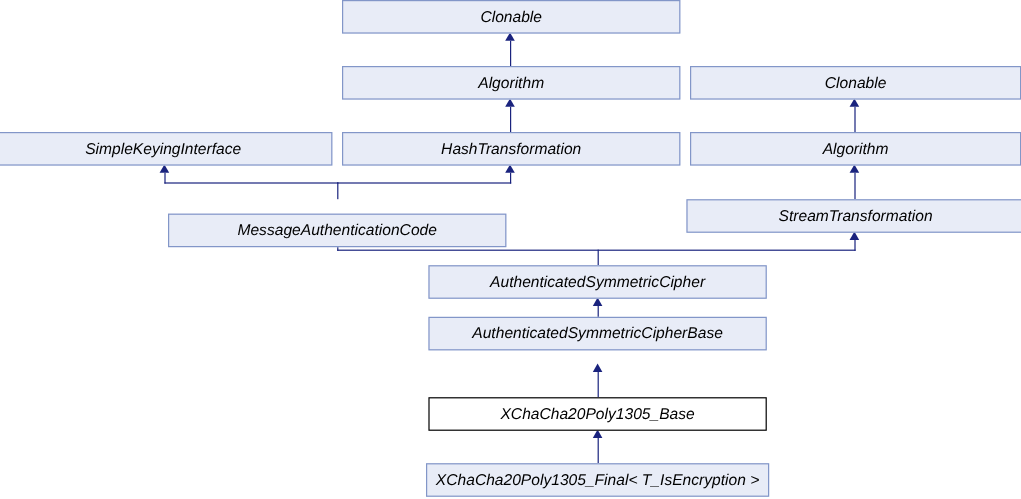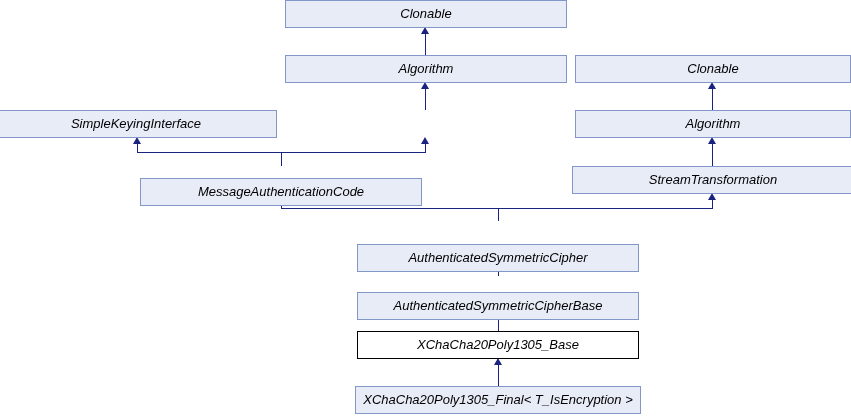--- a/index.html
+++ b/index.html
@@ -91,28 +91,29 @@
   <div class="arrowhead" style="left:494px; top:358px;"></div>
 
   <div class="node" style="left:285px; top:0px; width:282px;">Clonable</div>
 
   <div class="node" style="left:285px; top:55px; width:282px;">Algorithm</div>
 
   <div class="node" style="left:575px; top:55px; width:276px;">Clonable</div>
 
   <div class="node" style="left:-5px; top:110px; width:282px;">SimpleKeyingInterface</div>
 
+  <div class="node" style="left:285px; top:110px; width:282px;">HashTransformation</div>
 
   <div class="node" style="left:575px; top:110px; width:276px;">Algorithm</div>
 
   <div class="node" style="left:140px; top:178px; width:282px;">MessageAuthenticationCode</div>
 
   <div class="node" style="left:572px; top:166px; width:282px;">StreamTransformation</div>
 
-  <div class="node" style="left:357px; top:221px; width:282px;margin-top:23px;">AuthenticatedSymmetricCipher</div>
+  <div class="node" style="left:357px; top:221px; width:282px;">AuthenticatedSymmetricCipher</div>
 
-  <div class="node" style="left:357px; top:292px; width:282px;">AuthenticatedSymmetricCipherBase</div>
+  <div class="node" style="left:357px; top:264px; width:282px;">AuthenticatedSymmetricCipherBase</div>
 
   <div class="node current" style="left:357px; top:331px; width:282px;">XChaCha20Poly1305_Base</div>
 
   <div class="node" style="left:355px; top:386px; width:286px;text-align:center;">XChaCha20Poly1305_Final&lt; T_IsEncryption &gt;</div>
 
 </div>
 
 </body></html>

